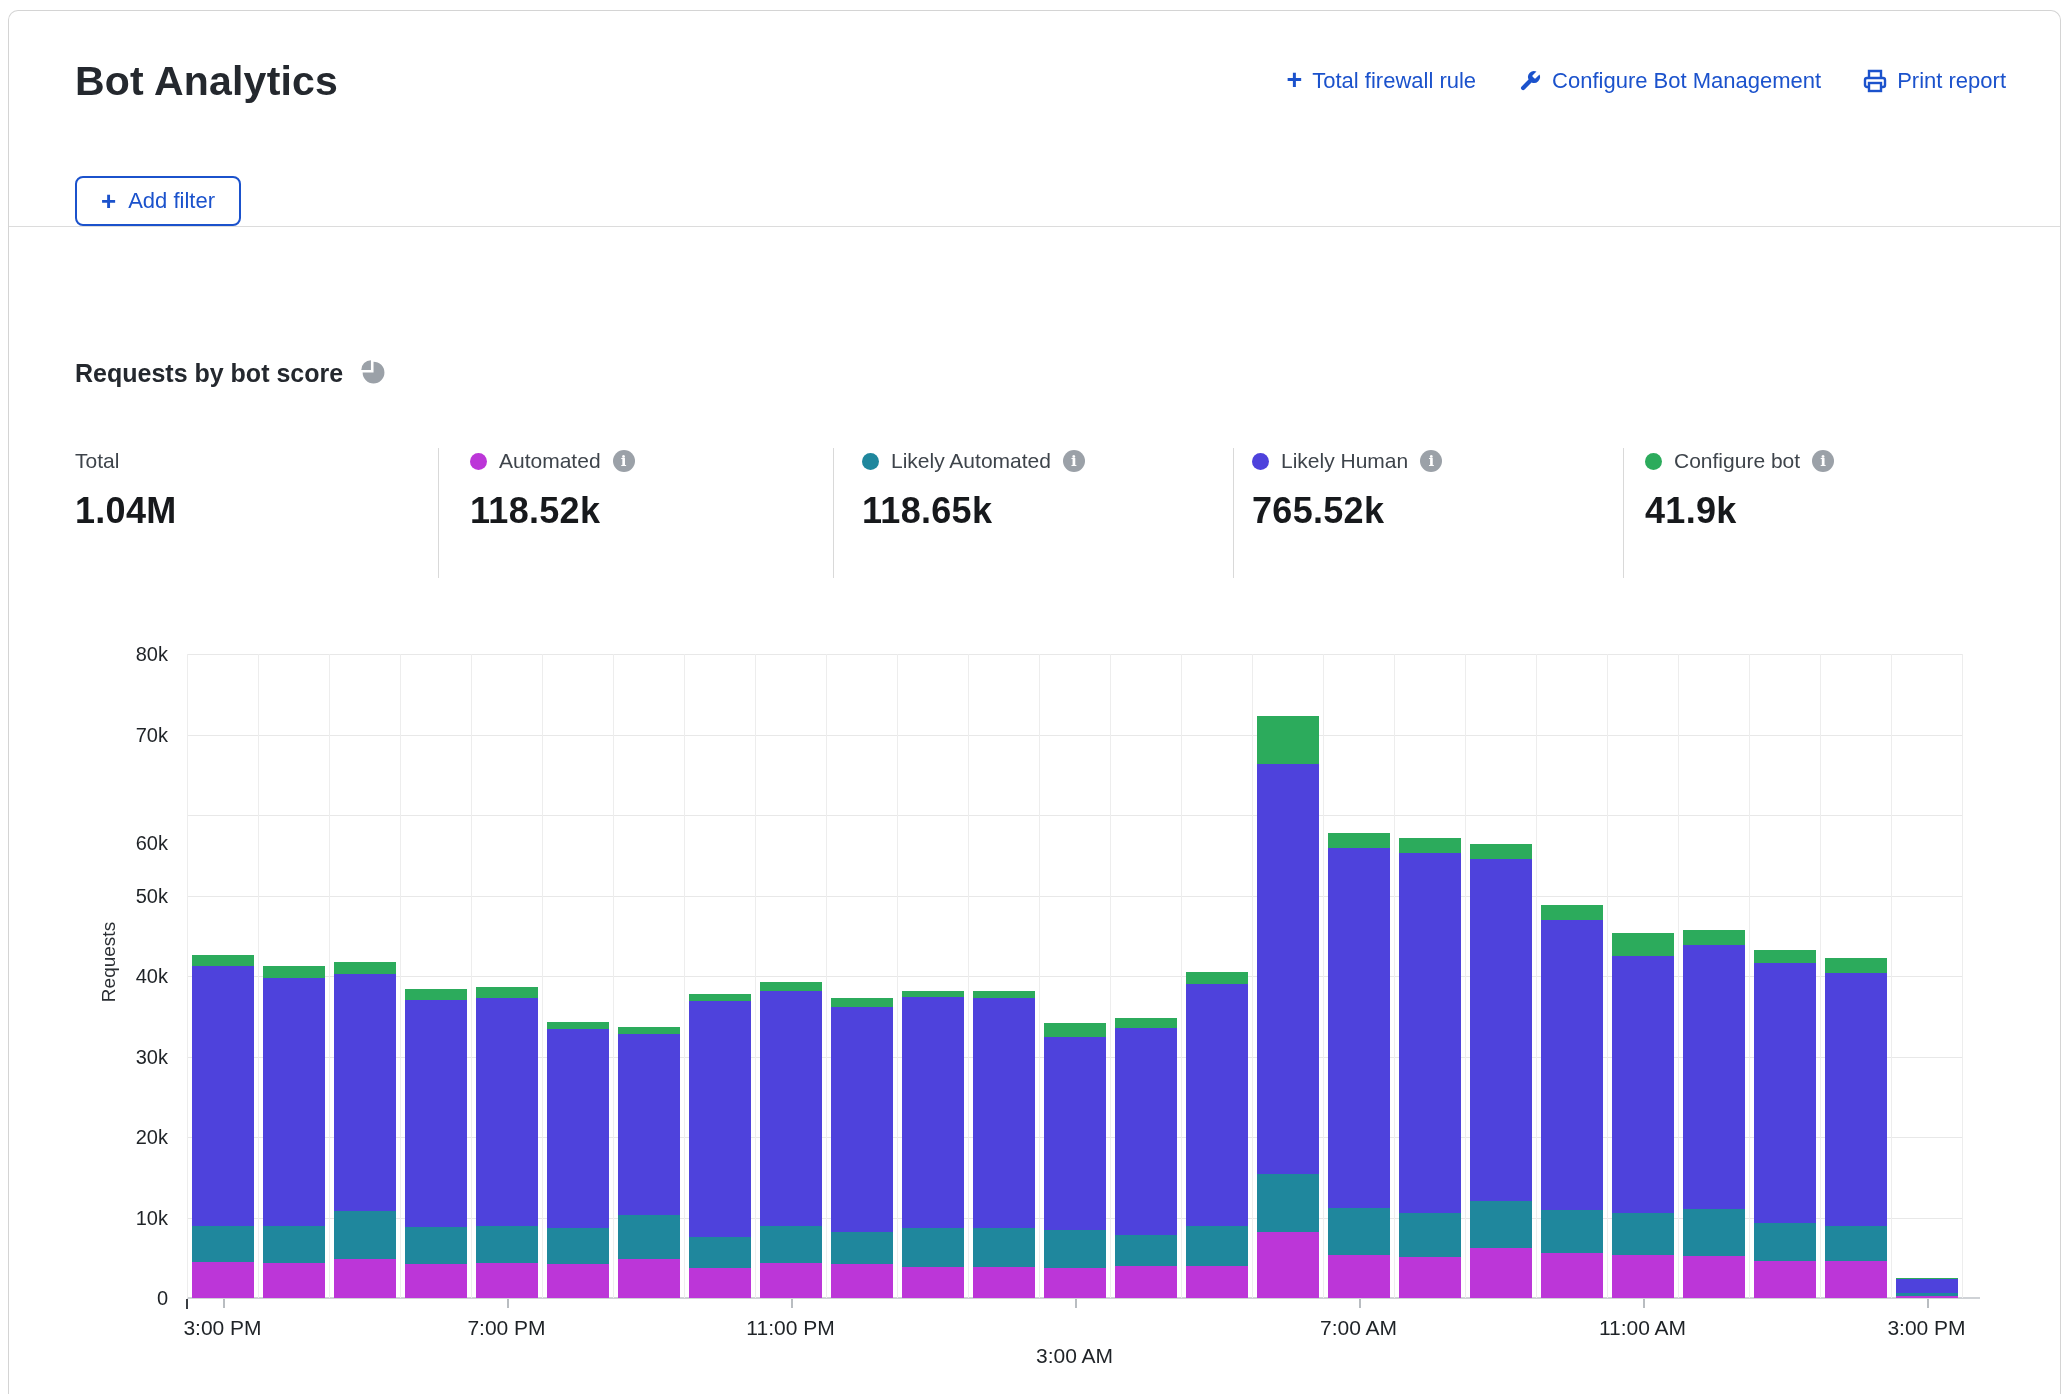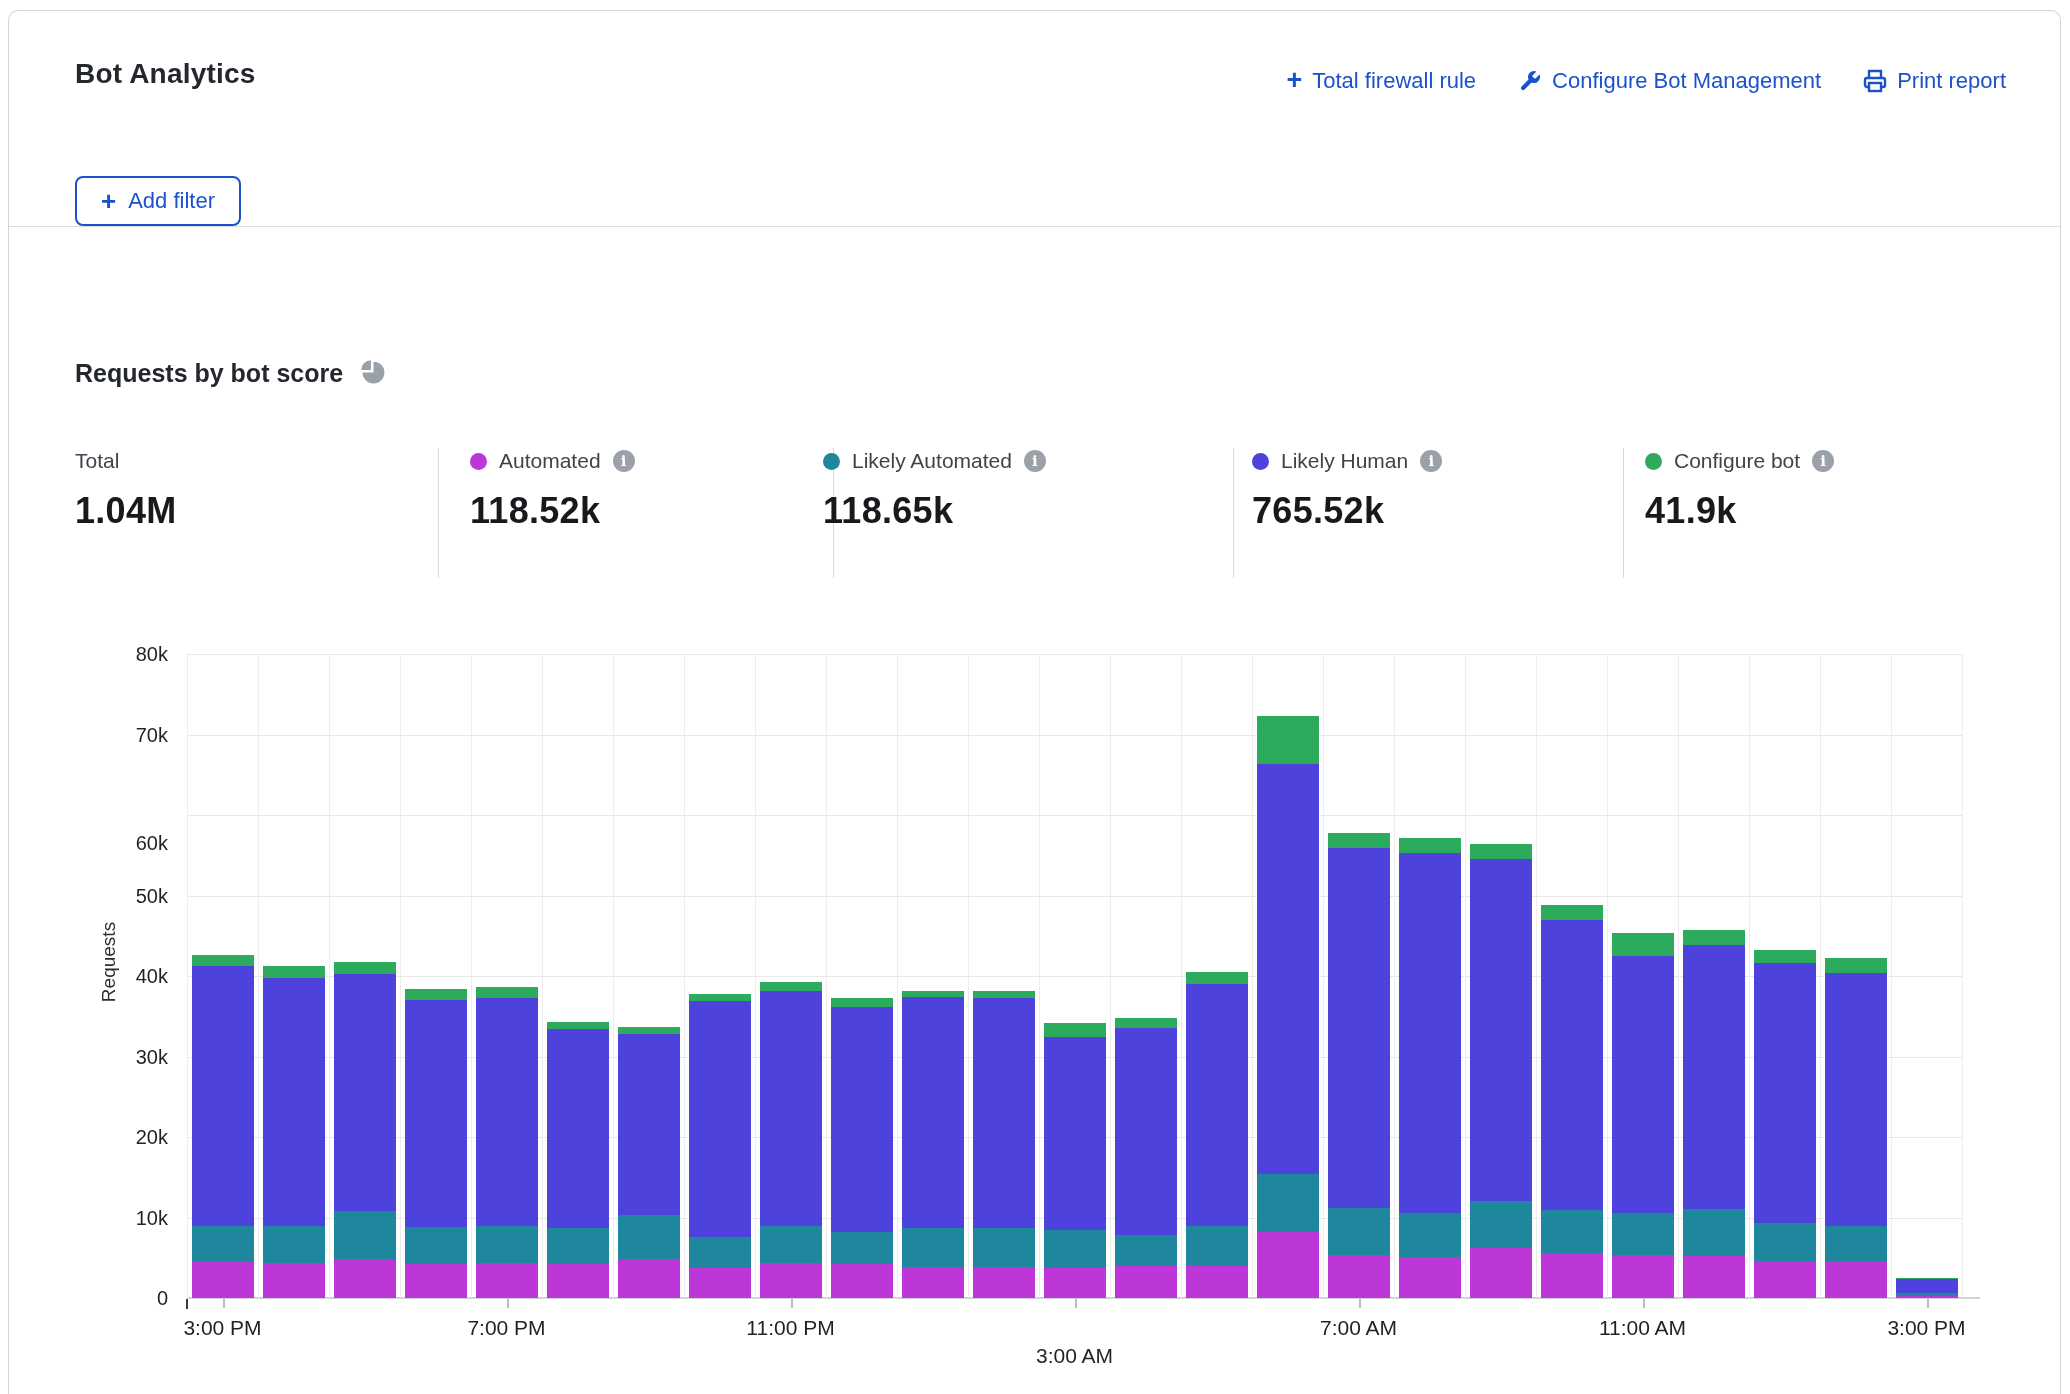--- a/index.html
+++ b/index.html
@@ -4,21 +4,21 @@
 <style>
   * { margin:0; padding:0; box-sizing:border-box; }
   html,body { width:2070px; height:1394px; background:#fff;
     font-family:"Liberation Sans","DejaVu Sans",sans-serif; color:#202428; }
   .page { position:relative; width:2070px; height:1394px; overflow:hidden; }
   .card { position:absolute; left:8px; top:10px; width:2053px; height:1384px;
     background:#fff; border:1px solid #d4d4d4; border-bottom:none;
     border-radius:10px 10px 0 0; }
 
   
-  .page-title { position:absolute; left:66px; top:47px; font-size:28px; font-weight:700; color:#24282e; letter-spacing:.2px; }
+  .page-title { position:absolute; left:66px; top:47px; font-size:41px; font-weight:700; color:#24282e; letter-spacing:.2px; }
   .header-links { position:absolute; right:54px; top:56px; display:flex; gap:42px; align-items:center; }
   .hlink { display:flex; align-items:center; gap:10px; color:#1b52cc; font-size:22px; cursor:pointer; }
   .hlink .plus { font-size:27px; font-weight:700; line-height:1; }
   .hlink svg { display:block; }
   .add-filter { position:absolute; left:66px; top:165px; height:50px; padding:0 24px;
     display:inline-flex; align-items:center; gap:12px; background:#fff;
     border:2px solid #1b52cc; border-radius:8px; color:#1b52cc; font-size:22px; cursor:pointer; }
   .add-filter .plus { font-size:26px; font-weight:700; line-height:1; }
   .time-select { position:absolute; right:50px; top:158px; width:312px; height:57px;
     border:1px solid #969ba1; border-radius:10px; background:#fff; display:flex;
@@ -121,21 +121,21 @@
     <div class="stat" style="left:461px">
       <div class="label-row">
         <span class="dot" style="background: rgb(188, 54, 216);"></span>
         <span class="label">Automated</span>
         <span class="info-icon">i</span>
       </div>
       <div class="value">118.52k</div>
     </div>
     <div class="stat-divider" style="left:824px"></div>
 
-    <div class="stat" style="left:814px">
+    <div class="stat" style="left:853px">
       <div class="label-row">
         <span class="dot" style="background: rgb(31, 135, 157);"></span>
         <span class="label">Likely Automated</span>
         <span class="info-icon">i</span>
       </div>
       <div class="value">118.65k</div>
     </div>
     <div class="stat-divider" style="left:1224px"></div>
 
     <div class="stat" style="left:1243px">

